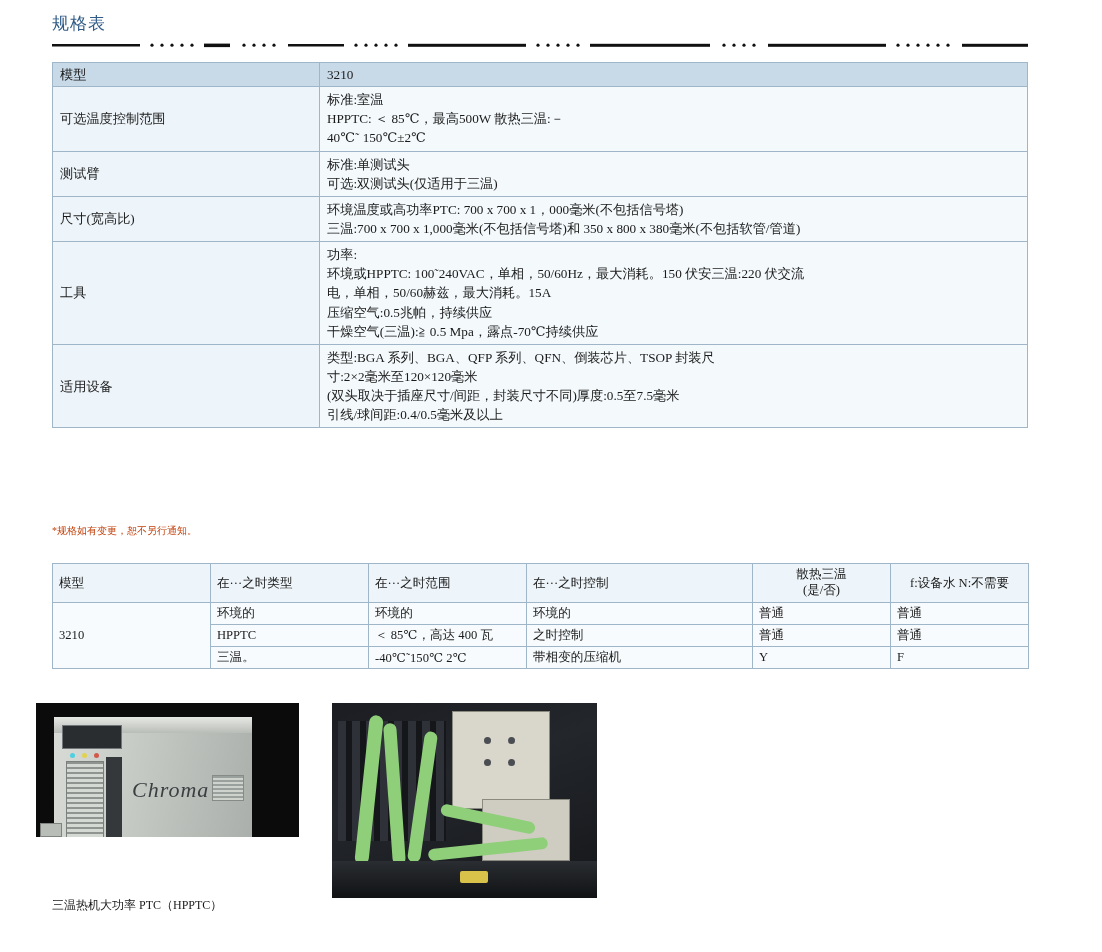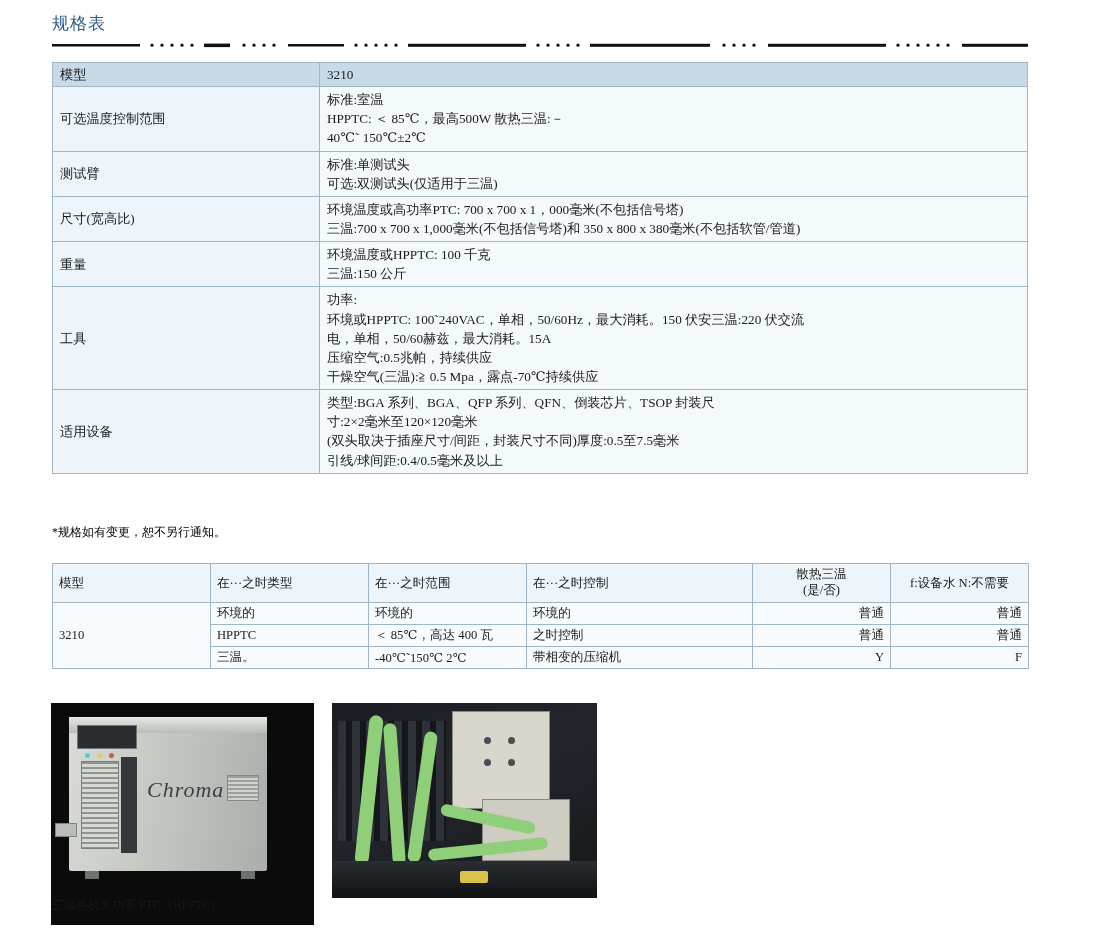--- a/index.html
+++ b/index.html
@@ -82,22 +82,22 @@
     background: #f4f9fc;
   }
   .spec-table td.value .line {
     display: block;
     white-space: nowrap;
   }
   .footnote {
     position: absolute;
     left: 52px;
     top: 524px;
-    font-size: 12px;
-    color: #000000;
+    font-size: 10px;
+    color: #c2410c;
   }
 
   
   .guide-table {
     position: absolute;
     left: 52px;
     top: 563px;
     width: 976px;
     border-collapse: collapse;
     font-size: 12.6px;
@@ -111,41 +111,41 @@
   }
   .guide-table tr.colhead td {
     background: #eef5fa;
     text-align: left;
     height: 34px;
   }
   .guide-table tr.colhead td.ctr {
     text-align: center;
   }
   .guide-table td.ctr {
-    text-align: right;
+    text-align: left;
   }
   .guide-table td.model-cell {
     background: #f7fbfd;
   }
   .guide-table tr.data td {
     height: 17px;
     background: #f7fbfd;
   }
   .two-line {
     display: block;
     line-height: 1.25;
   }
 
   
   .photo-left {
     position: absolute;
-    left: 51px;
+    left: 36px;
     top: 703px;
     width: 263px;
-    height: 222px;
+    height: 134px;
     background: #0b0b0b;
     overflow: hidden;
   }
   .photo-right {
     position: absolute;
     left: 332px;
     top: 703px;
     width: 265px;
     height: 195px;
     background: #111216;
@@ -380,27 +380,20 @@
       </tr>
 
       <tr>
         <td class="label">尺寸(宽高比)</td>
         <td class="value">
           <span class="line">环境温度或高功率PTC: 700 x 700 x 1，000毫米(不包括信号塔)</span>
           <span class="line">三温:700 x 700 x 1,000毫米(不包括信号塔)和 350 x 800 x 380毫米(不包括软管/管道)</span>
         </td>
       </tr>
 
-      <tr>
-        <td class="label">重量</td>
-        <td class="value">
-          <span class="line">环境温度或HPPTC: 100 千克</span>
-          <span class="line">三温:150 公斤</span>
-        </td>
-      </tr>
 
       <tr>
         <td class="label">工具</td>
         <td class="value">
           <span class="line">功率:</span>
           <span class="line">环境或HPPTC: 100˜240VAC，单相，50/60Hz，最大消耗。150 伏安三温:220 伏交流</span>
           <span class="line">电，单相，50/60赫兹，最大消耗。15A</span>
           <span class="line">压缩空气:0.5兆帕，持续供应</span>
           <span class="line">干燥空气(三温):≧ 0.5 Mpa，露点-70℃持续供应</span>
         </td>

